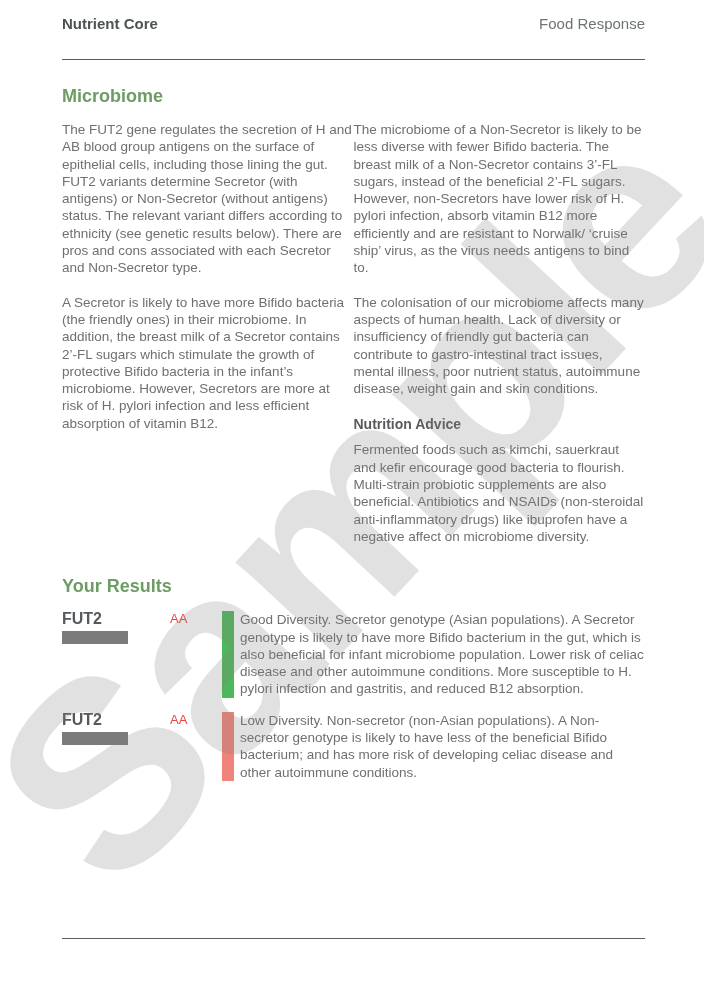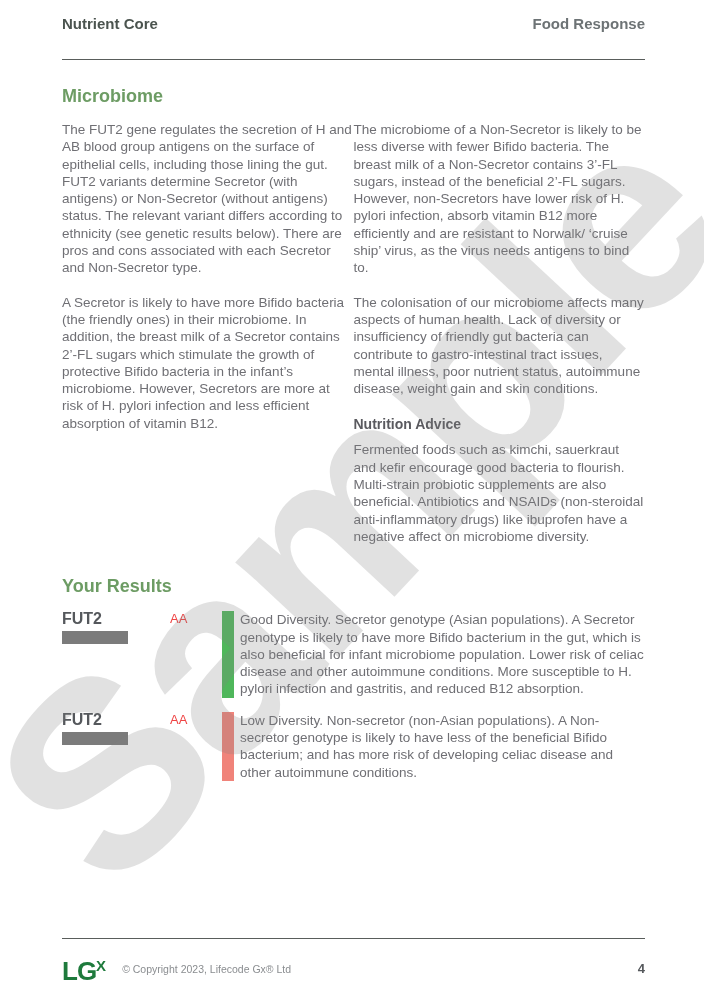--- a/index.html
+++ b/index.html
@@ -11,21 +11,21 @@
     margin: 0 auto;
     background: #ffffff;
     font-family: "Liberation Sans", "DejaVu Sans", sans-serif;
     overflow: hidden;
   }
   .content { padding: 15px 59px 0 62px; }
 
   
   .hdr-row { display:flex; justify-content:space-between; align-items:baseline; }
   .hdr-left  { font-size:15px; font-weight:700; color:#4b544f; }
-  .hdr-right { font-size:15px; font-weight:700; color:#6d7375; }
+  .hdr-right { font-size:15px; font-weight:400; color:#6d7375; }
   .hdr-rule  { border:none; border-top:1px solid #595d5b; margin:27px 0 0 0; }
 
   
   .sec-title { font-size:18px; font-weight:700; color:#6d9c64; margin:26px 0 0 0; }
 
   
   .columns { display:flex; margin-top:14px; }
   .col { flex:1; min-width:0; }
   .body-p { font-size:13.5px; line-height:17.3px; color:#6f6f74; margin:0 0 17px 0; }
   .advice-title { font-size:14px; font-weight:700; color:#5a5a5f; margin:19px 0 9px 0; }
@@ -108,18 +108,13 @@
       <div class="genotype">AA</div>
       <div class="status-bar" style="background: rgb(240, 131, 122);"></div>
       <div class="result-text">Low Diversity. Non-secretor (non-Asian populations). A Non-secretor genotype is likely to have less of the beneficial Bifido bacterium; and has more risk of developing celiac disease and other autoimmune conditions.</div>
     </div>
 
   </div>
 
   <div class="watermark">Sample</div>
 
   <hr class="footer-rule">
-  <div class="footer">
-    <span class="logo" style="color: rgb(30, 122, 60);"><span>LG</span><sup>X</sup></span>
-    <span class="copyright">© Copyright 2023, Lifecode Gx® Ltd</span>
-    <span class="page-number">4</span>
-  </div>
 </div>
 
 </body></html>

